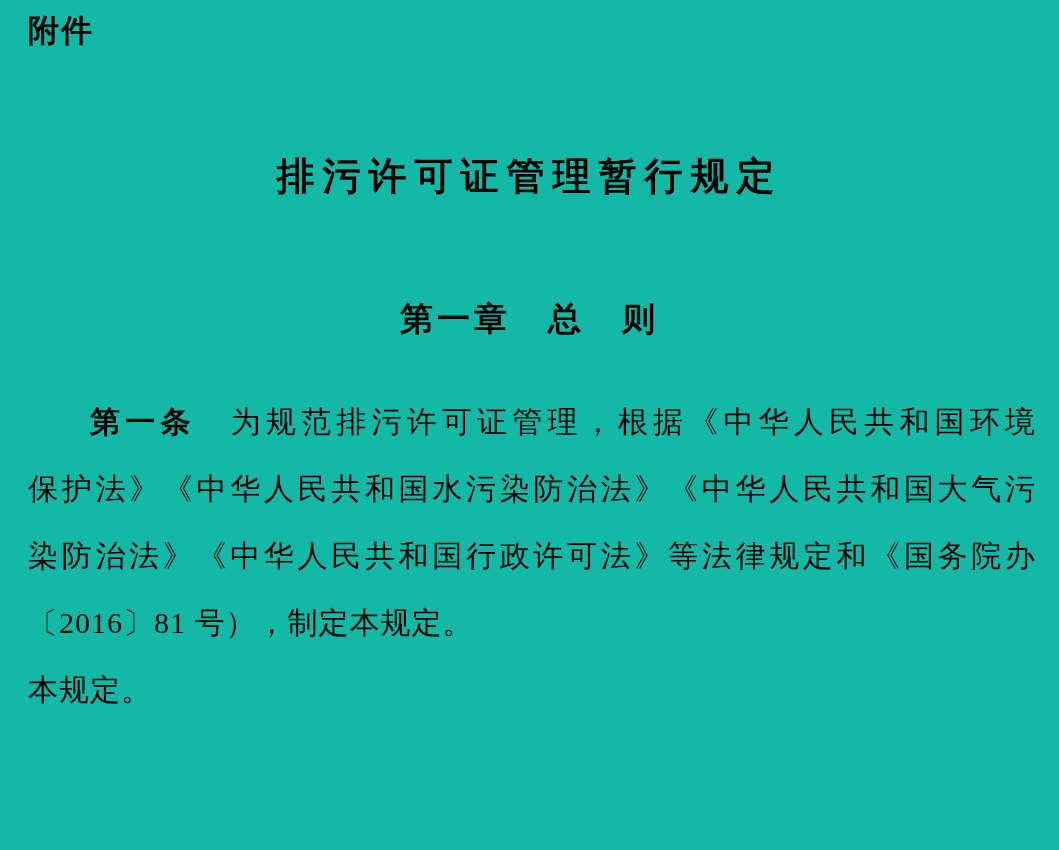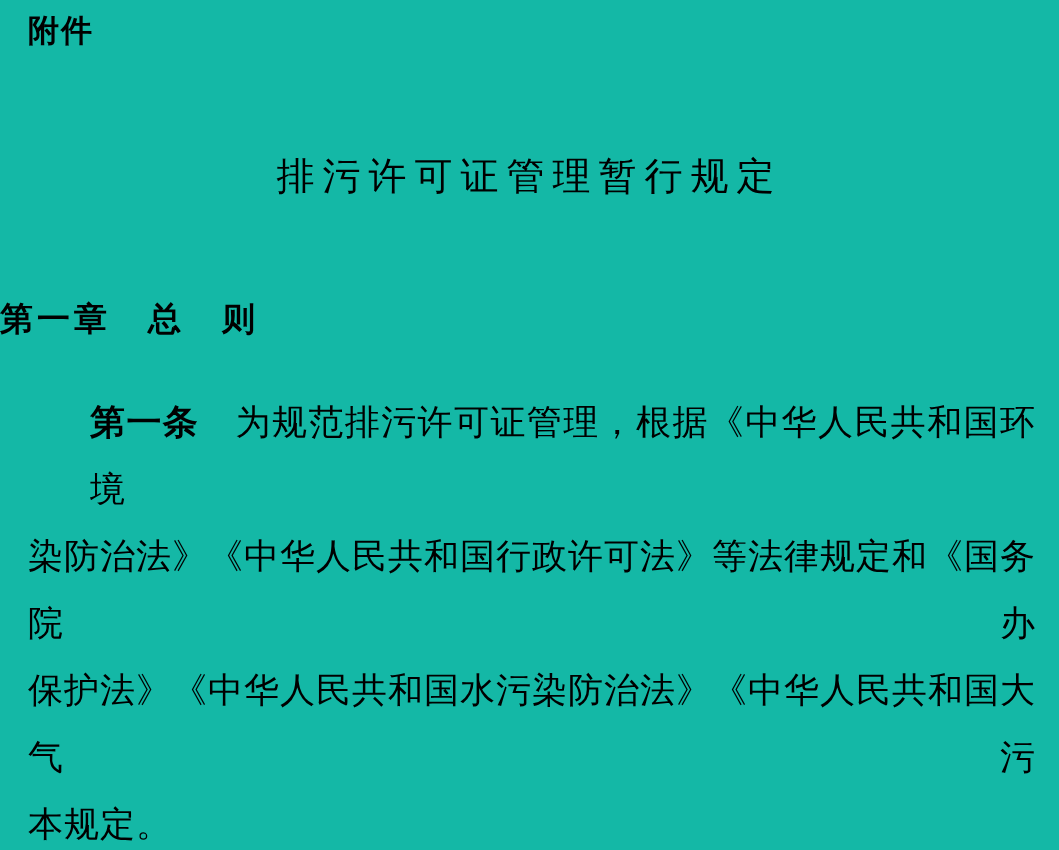--- a/index.html
+++ b/index.html
@@ -26,45 +26,45 @@
     letter-spacing: 2px;
     white-space: pre;
   }
   .doc-title {
     position: absolute;
     left: 0;
     right: 0;
     top: 151px;
     text-align: center;
     font-family: "Liberation Sans", "DejaVu Sans", sans-serif;
-    font-weight: 400;
+    font-weight: 700;
     font-size: 38px;
     letter-spacing: 8px;
     white-space: pre;
   }
   .chapter-heading {
     position: absolute;
     left: 0;
     right: 0;
     top: 297px;
-    text-align: left;
+    text-align: center;
     font-family: "Liberation Sans", "DejaVu Sans", sans-serif;
     font-weight: 700;
     font-size: 33px;
     letter-spacing: 4px;
     white-space: pre;
   }
   .doc-body {
     position: absolute;
     left: 28px;
     top: 388px;
     width: 1008px;
   }
   .line {
-    font-size: 35px;
+    font-size: 30px;
     line-height: 67px;
     text-align: justify;
     letter-spacing: 1px;
   }
   .line.fill {
     text-align-last: justify;
   }
   .line.indent {
     padding-left: 62px;
   }
@@ -78,17 +78,18 @@
 
 <div class="page">
   <div class="attachment">附件</div>
 
   <div class="doc-title">排污许可证管理暂行规定</div>
 
   <div class="chapter-heading">第一章　总　则</div>
 
   <div class="doc-body">
       <div class="line fill indent"><span class="article-label">第一条</span>　为规范排污许可证管理，根据《中华人民共和国环境</div>
+      <div class="line fill">保护法》《中华人民共和国水污染防治法》《中华人民共和国大气污</div>
       <div class="line fill">染防治法》《中华人民共和国行政许可法》等法律规定和《国务院办</div>
-      <div class="line fill">保护法》《中华人民共和国水污染防治法》《中华人民共和国大气污</div>
+      <div class="line">〔2016〕81 号），制定本规定。</div>
       <div class="line">本规定。</div>
     </div>
 </div>
 
 </body></html>

